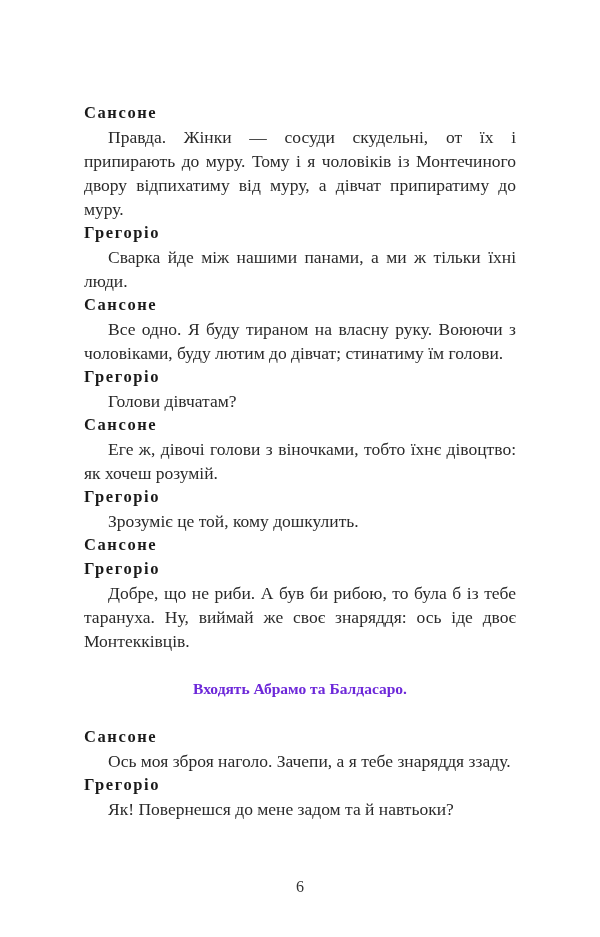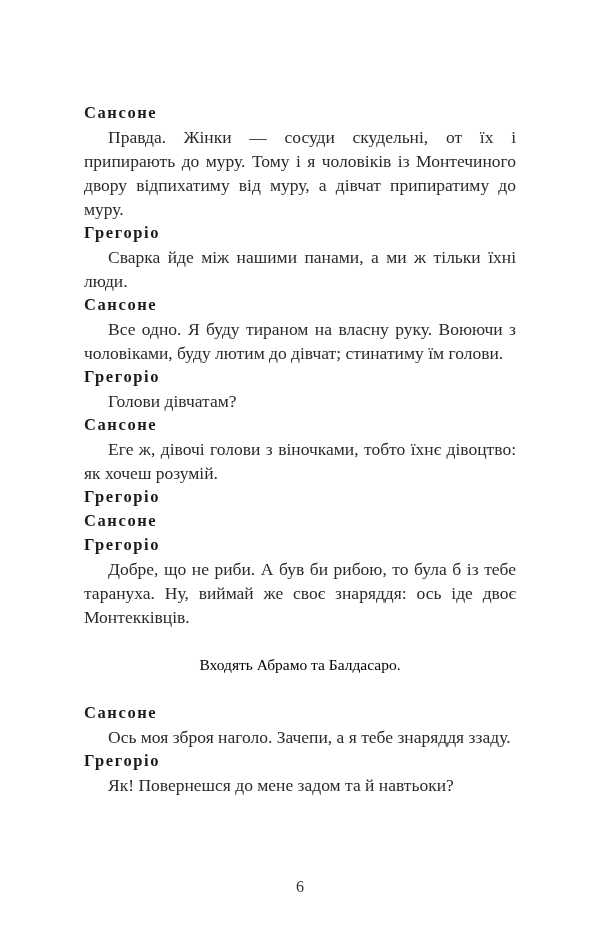--- a/index.html
+++ b/index.html
@@ -11,21 +11,22 @@
   }
   .speaker {
     font-weight: bold; letter-spacing: 1.6px; color: #1a1a1a;
     font-size: 16.5px;
   }
   .speech {
     text-align: justify; text-indent: 24px; margin: 0;
   }
   .stage {
     text-align: center; font-size: 15.5px; margin: 24px 0 24px 0;
-    color: #000000;
+    color: #6d28d9;
+    font-weight: bold;
   }
   .page-number {
     position: absolute; left: 0; width: 600px; top: 878px;
     text-align: center; font-family: "Liberation Serif", "DejaVu Serif", serif;
     font-size: 16px; color: #333;
   }
 </style>
 </head>
 <body>
 
@@ -34,20 +35,21 @@
   <p class="speech">Правда. Жінки — сосуди скудельні, от їх і припирають до муру. Тому і я чоловіків із Монтечиного двору відпихатиму від муру, а дівчат припиратиму до муру.</p>
   <div class="speaker">Грегоріо</div>
   <p class="speech">Сварка йде між нашими панами, а ми ж тільки їхні люди.</p>
   <div class="speaker">Сансоне</div>
   <p class="speech">Все одно. Я буду тираном на власну руку. Воюючи з чоловіками, буду лютим до дівчат; стинатиму їм голови.</p>
   <div class="speaker">Грегоріо</div>
   <p class="speech">Голови дівчатам?</p>
   <div class="speaker">Сансоне</div>
   <p class="speech">Еге ж, дівочі голови з віночками, тобто їхнє дівоцтво: як хочеш розумій.</p>
   <div class="speaker">Грегоріо</div>
+  <p class="speech">Зрозуміє це той, кому дошкулить.</p>
   <div class="speaker">Сансоне</div>
   <div class="speaker">Грегоріо</div>
   <p class="speech">Добре, що не риби. А був би рибою, то була б із тебе тарануха. Ну, виймай же своє знаряддя: ось іде двоє Монтекківців.</p>
   <div class="stage">Входять Абрамо та Балдасаро.</div>
   <div class="speaker">Сансоне</div>
   <p class="speech">Ось моя зброя наголо. Зачепи, а я тебе знаряддя ззаду.</p>
   <div class="speaker">Грегоріо</div>
   <p class="speech">Як! Повернешся до мене задом та й навтьоки?</p>
 </div>
 

